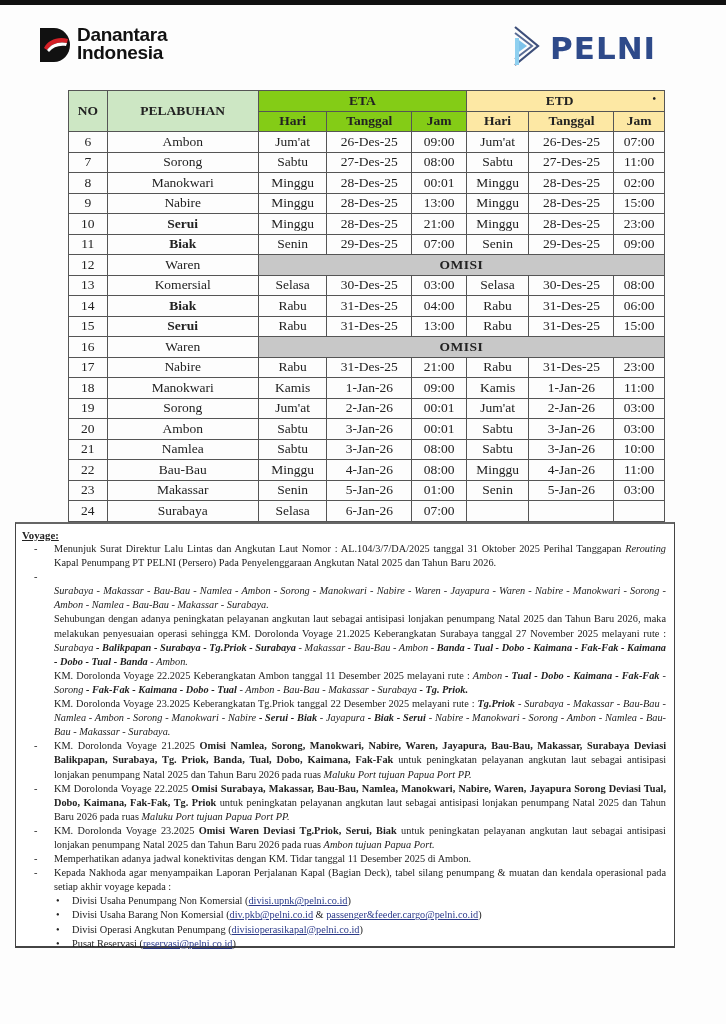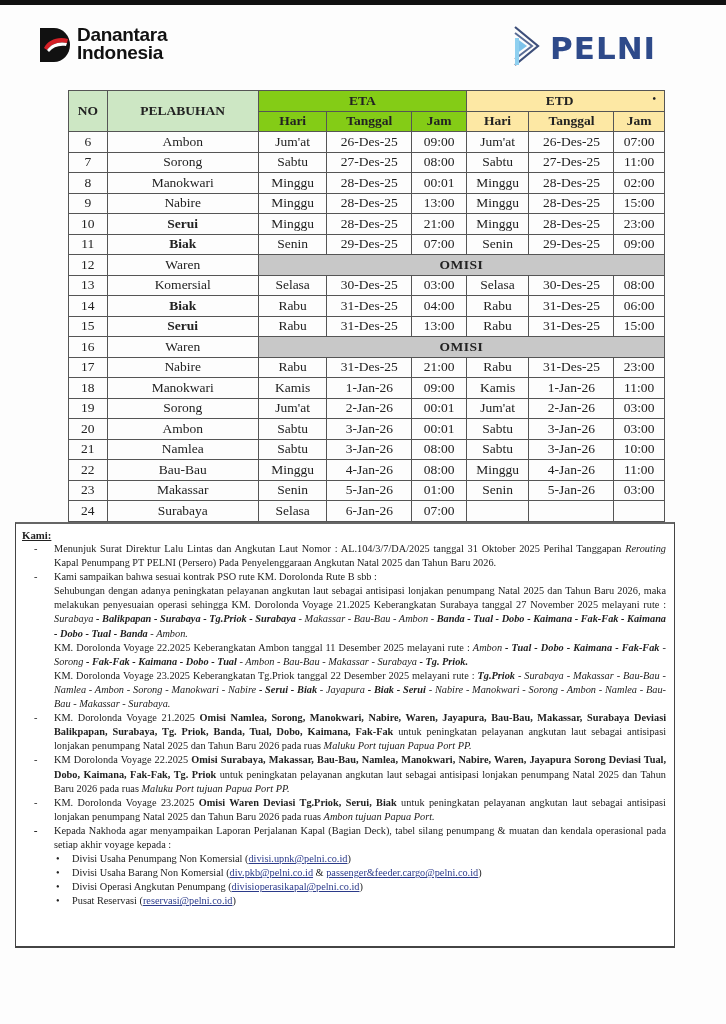--- a/index.html
+++ b/index.html
@@ -261,31 +261,31 @@
         <td>6-Jan-26</td>
         <td>07:00</td>
         <td></td>
         <td></td>
         <td></td>
       </tr>
     </tbody>
 </table>
 
 <div class="notes">
-  <div class="notes-title">Kami:</div>
+  <div class="notes-title">Voyage:</div>
   <div class="nlist">
     <div class="ni"><span class="dash">-</span><span>Menunjuk Surat Direktur Lalu Lintas dan Angkutan Laut Nomor : AL.104/3/7/DA/2025 tanggal 31 Oktober 2025 Perihal Tanggapan </span><span class="it">Rerouting</span><span> Kapal Penumpang PT PELNI (Persero) Pada Penyelenggaraan Angkutan Natal 2025 dan Tahun Baru 2026.</span></div>
-    <div class="ni"><span class="dash">-</span><span>Kami sampaikan bahwa sesuai kontrak PSO rute KM. Dorolonda Rute B sbb :</span><br></div>
+    <div class="ni"><span class="dash">-</span><br><span class="it">Surabaya - Makassar - Bau-Bau - Namlea - Ambon - Sorong - Manokwari - Nabire - Waren - Jayapura - Waren - Nabire - Manokwari - Sorong - Ambon - Namlea - Bau-Bau - Makassar - Surabaya.</span></div>
     <div class="ni cont"><span>Sehubungan dengan adanya peningkatan pelayanan angkutan laut sebagai antisipasi lonjakan penumpang Natal 2025 dan Tahun Baru 2026, maka melakukan penyesuaian operasi sehingga KM. Dorolonda Voyage 21.2025 Keberangkatan Surabaya tanggal 27 November 2025 melayani rute : </span><span class="it">Surabaya</span><span class="bi"> - Balikpapan - Surabaya - Tg.Priok - Surabaya</span><span class="it"> - Makassar - Bau-Bau - Ambon - </span><span class="bi">Banda - Tual - Dobo - Kaimana - Fak-Fak - Kaimana - Dobo - Tual - Banda</span><span class="it"> - Ambon.</span></div>
     <div class="ni cont"><span>KM. Dorolonda Voyage 22.2025 Keberangkatan Ambon tanggal 11 Desember 2025 melayani rute : </span><span class="it">Ambon</span><span class="bi"> - Tual - Dobo - Kaimana - Fak-Fak</span><span class="it"> - Sorong </span><span class="bi">- Fak-Fak - Kaimana - Dobo - Tual</span><span class="it"> - Ambon - Bau-Bau - Makassar - Surabaya </span><span class="bi">- Tg. Priok.</span></div>
     <div class="ni cont"><span>KM. Dorolonda Voyage 23.2025 Keberangkatan Tg.Priok tanggal 22 Desember 2025 melayani rute : </span><span class="bi">Tg.Priok</span><span class="it"> - Surabaya - Makassar - Bau-Bau - Namlea - Ambon - Sorong - Manokwari - Nabire </span><span class="bi">- Serui - Biak</span><span class="it"> - Jayapura </span><span class="bi">- Biak - Serui</span><span class="it"> - Nabire - Manokwari - Sorong - Ambon - Namlea - Bau-Bau - Makassar - Surabaya.</span></div>
     <div class="ni"><span class="dash">-</span><span>KM. Dorolonda Voyage 21.2025 </span><span class="b">Omisi Namlea, Sorong, Manokwari, Nabire, Waren, Jayapura, Bau-Bau, Makassar, Surabaya Deviasi Balikpapan, Surabaya, Tg. Priok, Banda, Tual, Dobo, Kaimana, Fak-Fak</span><span> untuk peningkatan pelayanan angkutan laut sebagai antisipasi lonjakan penumpang Natal 2025 dan Tahun Baru 2026 pada ruas </span><span class="it">Maluku Port tujuan Papua Port PP.</span></div>
     <div class="ni"><span class="dash">-</span><span>KM Dorolonda Voyage 22.2025 </span><span class="b">Omisi Surabaya, Makassar, Bau-Bau, Namlea, Manokwari, Nabire, Waren, Jayapura Sorong Deviasi Tual, Dobo, Kaimana, Fak-Fak, Tg. Priok</span><span> untuk peningkatan pelayanan angkutan laut sebagai antisipasi lonjakan penumpang Natal 2025 dan Tahun Baru 2026 pada ruas </span><span class="it">Maluku Port tujuan Papua Port PP.</span></div>
     <div class="ni"><span class="dash">-</span><span>KM. Dorolonda Voyage 23.2025 </span><span class="b">Omisi Waren Deviasi Tg.Priok, Serui, Biak</span><span> untuk peningkatan pelayanan angkutan laut sebagai antisipasi lonjakan penumpang Natal 2025 dan Tahun Baru 2026 pada ruas </span><span class="it">Ambon tujuan Papua Port.</span></div>
-    <div class="ni"><span class="dash">-</span></div>
+    <div class="ni"><span class="dash">-</span><span>Memperhatikan adanya jadwal konektivitas dengan KM. Tidar tanggal 11 Desember 2025 di Ambon.</span></div>
     <div class="ni"><span class="dash">-</span><span>Kepada Nakhoda agar menyampaikan Laporan Perjalanan Kapal (Bagian Deck), tabel silang penumpang &amp; muatan dan kendala operasional pada setiap akhir voyage kepada :</span></div>
     <div id="contacts">
         <div class="sub"><span class="bul">•</span><span>Divisi Usaha Penumpang Non Komersial (</span><span class="mail">divisi.upnk@pelni.co.id</span><span>)</span></div>
         <div class="sub"><span class="bul">•</span><span>Divisi Usaha Barang Non Komersial (</span><span class="mail">div.pkb@pelni.co.id</span><span> &amp; </span><span class="mail">passenger&amp;feeder.cargo@pelni.co.id</span><span>)</span></div>
         <div class="sub"><span class="bul">•</span><span>Divisi Operasi Angkutan Penumpang (</span><span class="mail">divisioperasikapal@pelni.co.id</span><span>)</span></div>
         <div class="sub"><span class="bul">•</span><span>Pusat Reservasi (</span><span class="mail">reservasi@pelni.co.id</span><span>)</span></div>
       </div>
   </div>
 </div>
 

